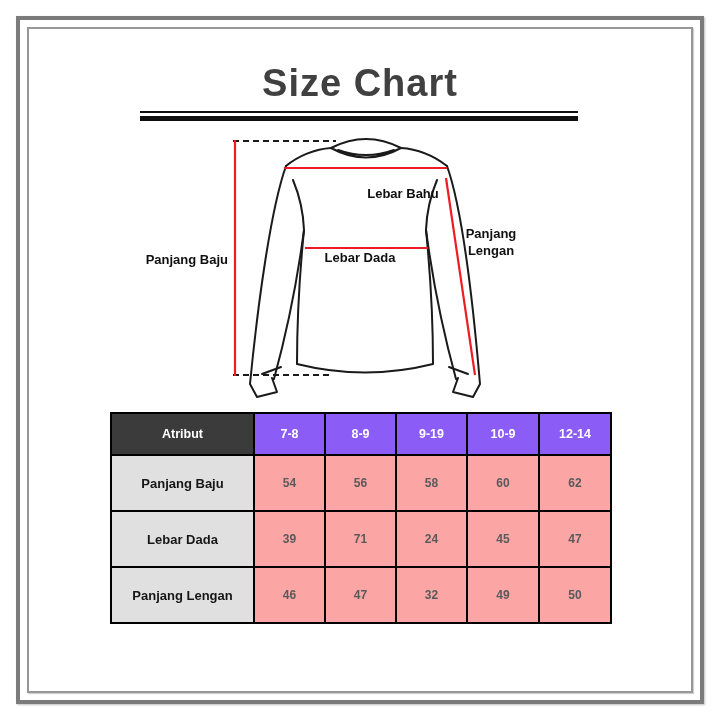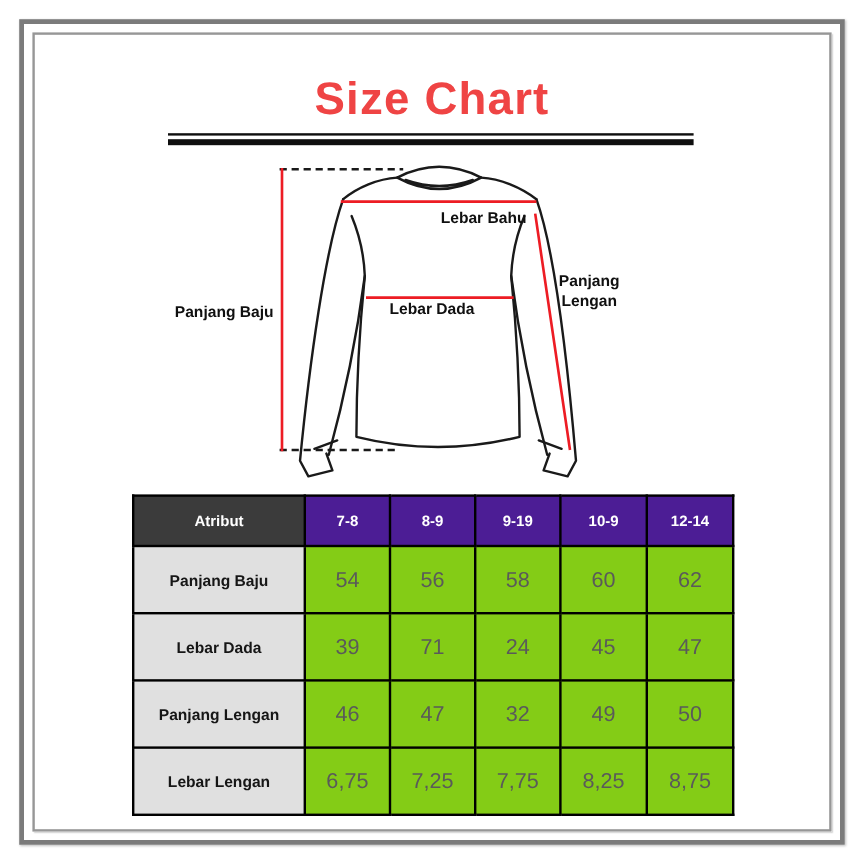--- a/index.html
+++ b/index.html
@@ -22,60 +22,60 @@
   }
   .frame-inner {
     position: absolute; left: 27px; top: 27px; right: 27px; bottom: 27px;
     border: 2px solid #979797;
     box-shadow: 1px 1px 1px rgba(0,0,0,0.18);
   }
   .page-title {
     position: absolute; top: 62px; left: 0; width: 720px;
     text-align: center;
     font-size: 38px; font-weight: bold; letter-spacing: 1px;
-    color: #ef4444;
+    color: #404040;
   }
   .double-rule {
     position: absolute; left: 140px; top: 111px; width: 438px; height: 3px;
     border-top: 2px solid #0f0f0f;
     border-bottom: 5px solid #0f0f0f;
   }
   .diagram-svg {
     position: absolute; left: 0; top: 0; width: 720px; height: 720px;
     pointer-events: none;
   }
   .measure-label {
     position: absolute;
     font-size: 13px; font-weight: bold; color: #101010;
     line-height: 17px;
   }
   .lbl-panjang-baju { left: 130px; top: 251px; width: 98px; text-align: right; }
-  .lbl-lebar-bahu   { left: 358px; top: 173px; width: 90px; text-align: center; }
+  .lbl-lebar-bahu   { left: 358px; top: 185px; width: 90px; text-align: center; }
   .lbl-lebar-dada   { left: 322px; top: 249px; width: 76px; text-align: center; }
   .lbl-panjang-lengan { left: 458px; top: 225px; width: 66px; text-align: center; }
   .size-table {
     position: absolute; left: 110px; top: 412px; width: 500px;
     border-collapse: collapse; table-layout: fixed;
   }
   .size-table th, .size-table td {
     border: 2px solid #000000;
     text-align: center; vertical-align: middle;
     padding: 8px;
   }
   .size-table th { height: 24px; font-size: 12.5px; color: #ffffff; font-weight: bold; }
   .size-table td { height: 38px; }
   .th-attr { background: #3b3b3b; }
-  .th-size { background: #4c1d95; }
+  .th-size { background: #8b5cf6; }
   .td-attr {
     background: #e0e0e0;
     font-size: 13px; font-weight: bold; color: #161616;
   }
   .td-val {
-    background: #84cc16;
-    font-size: 18px; color: #5a5a5a; font-weight: normal;
+    background: #fca5a5;
+    font-size: 12px; color: #5a5a5a; font-weight: bold;
   }
   .footnote {
     position: absolute; left: 109px; top: 650px;
     font-size: 11.5px; color: #3d3d3d;
   }
 </style>
 </head>
 <body>
 
 <div id="page">
@@ -147,25 +147,17 @@
       <td class="td-val">47</td>
     </tr>
     <tr>
       <td class="td-attr">Panjang Lengan</td>
       <td class="td-val">46</td>
       <td class="td-val">47</td>
       <td class="td-val">32</td>
       <td class="td-val">49</td>
       <td class="td-val">50</td>
     </tr>
-    <tr>
-      <td class="td-attr">Lebar Lengan</td>
-      <td class="td-val">6,75</td>
-      <td class="td-val">7,25</td>
-      <td class="td-val">7,75</td>
-      <td class="td-val">8,25</td>
-      <td class="td-val">8,75</td>
-    </tr>
   </tbody>
     </table>
 
 
 </div>
 
 </body></html>

